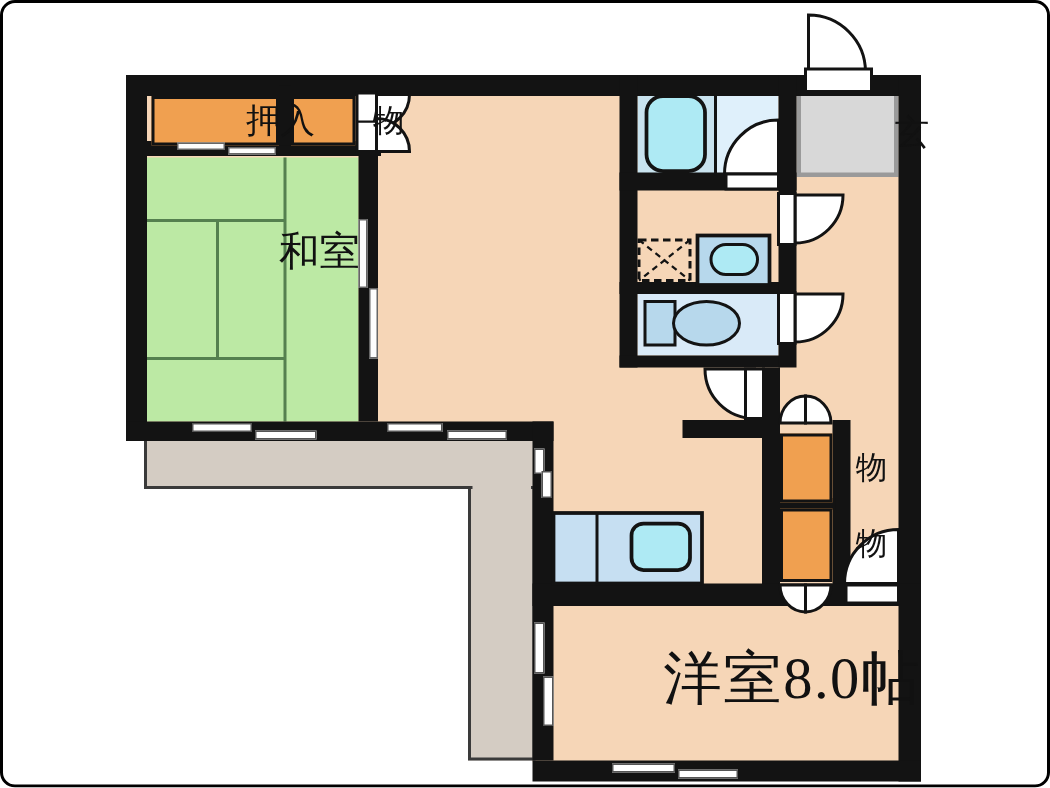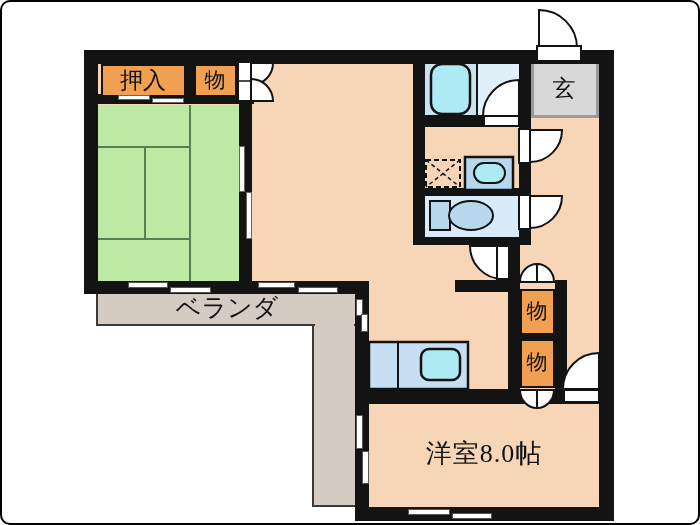--- a/index.html
+++ b/index.html
@@ -12,21 +12,21 @@
   .wall{position:absolute;background:var(--wall);}
   .tatami{position:absolute;background:var(--tatami);}
   .tline{position:absolute;background:var(--tatami-line);}
   .closet{position:absolute;background:var(--closet);border:2.5px solid var(--wall);}
   .veranda{position:absolute;background:var(--veranda);border:2px solid var(--veranda-border);}
   .vpatch{position:absolute;background:var(--veranda);}
   .genkan{position:absolute;background:var(--genkan);border:3px solid var(--genkan-border);}
   .win{position:absolute;background:#fff;border:1.5px solid #555;}
   .slider{position:absolute;background:#fdfdfd;border:1px solid #666;}
   .label{position:absolute;color:var(--text);transform:translate(-50%,-50%);
-         white-space:nowrap;text-align:left;line-height:1.3;}
+         white-space:nowrap;text-align:left;line-height:1.3;margin-left:44px;}
   svg{position:absolute;left:0;top:0;}
 </style>
 </head>
 <body>
 
 <div class="stage">
 
   <div class="floor" style="left:96px;top:62px;width:508px;height:230px;"></div>
   <div class="floor" style="left:353px;top:292px;width:251px;height:214px;"></div>
 
@@ -129,19 +129,19 @@
     <rect x="428" y="199" width="20" height="29" fill="#b7d8ec" stroke="#131313" stroke-width="2"></rect>
     <ellipse cx="469" cy="213.5" rx="22" ry="14.5" fill="#b7d8ec" stroke="#131313" stroke-width="2"></ellipse>
 
     <rect x="367" y="340" width="99" height="47" fill="#c6dff2" stroke="#131313" stroke-width="2.5"></rect>
     <line x1="396" y1="340" x2="396" y2="387" stroke="#131313" stroke-width="2"></line>
     <rect x="419" y="347" width="39" height="31" rx="8" fill="#aeeaf4" stroke="#131313" stroke-width="2.5"></rect>
   </svg>
 
   <div class="label" style="left:141px;top:79px;font-size:23px;">押入</div>
   <div class="label" style="left:213px;top:79px;font-size:21px;">物</div>
+  <div class="label" style="left:167px;top:166px;font-size:27px;">和室</div>
   <div class="label" style="left:562px;top:87px;font-size:23px;">玄</div>
-  <div class="label" style="left:225px;top:306px;font-size:25px;">ベランダ</div>
   <div class="label" style="left:535px;top:310px;font-size:21px;">物</div>
   <div class="label" style="left:535px;top:361px;font-size:21px;">物</div>
-  <div class="label" style="left:482px;top:452px;font-size:26px;letter-spacing:1px;">洋室8.0帖</div>
+  <div class="label" style="left:482px;top:452px;font-size:39px;letter-spacing:1px;">洋室8.0帖</div>
 
 </div>
 
 </body></html>

